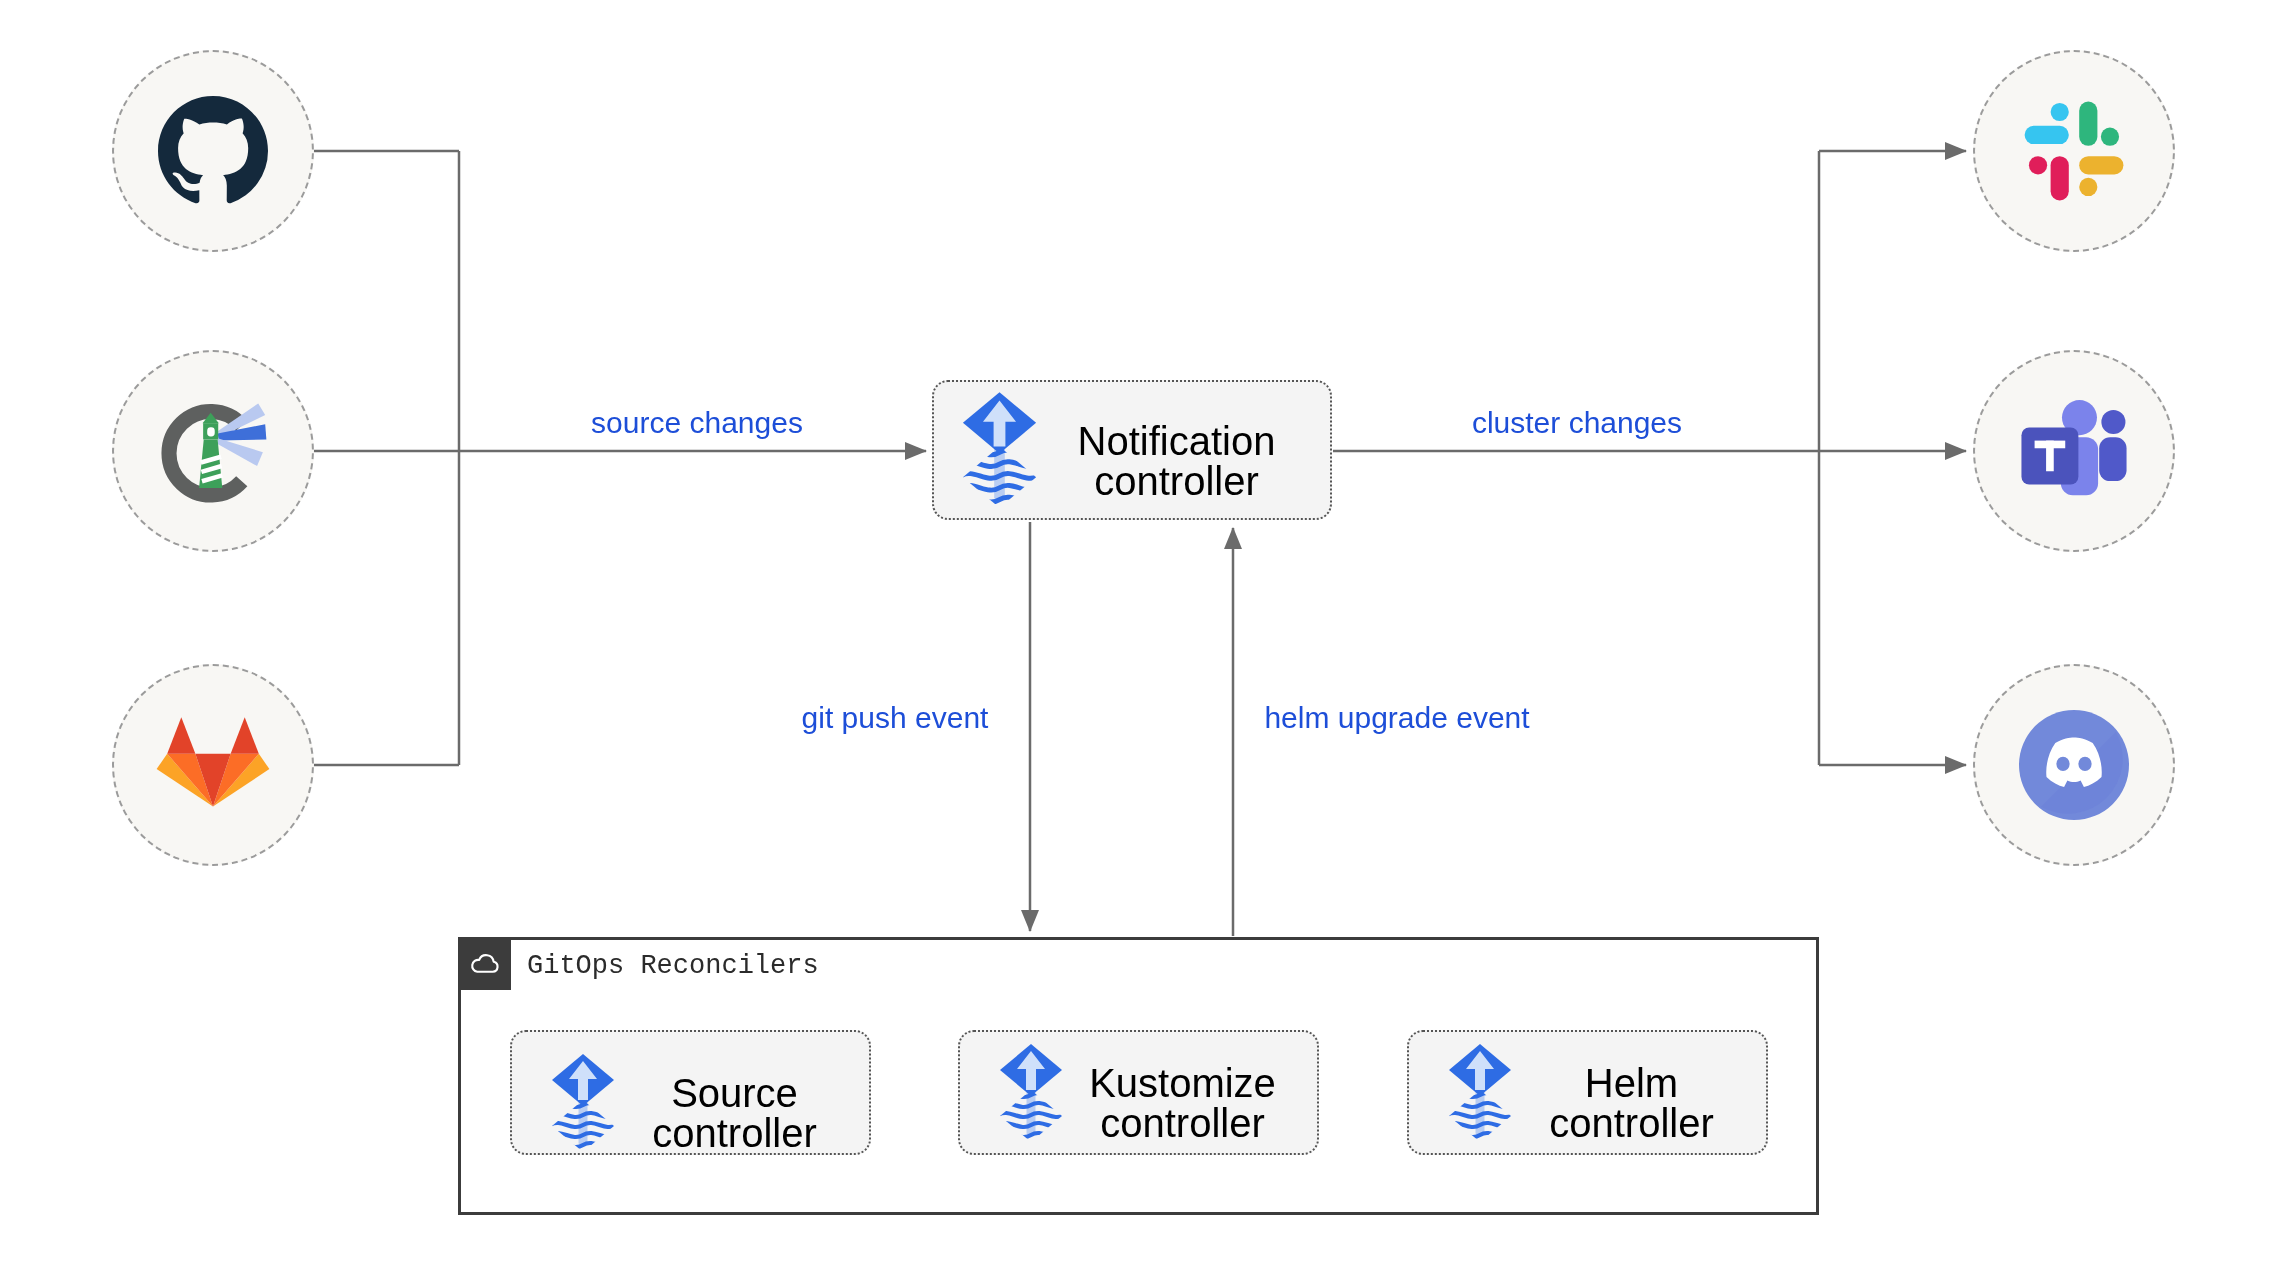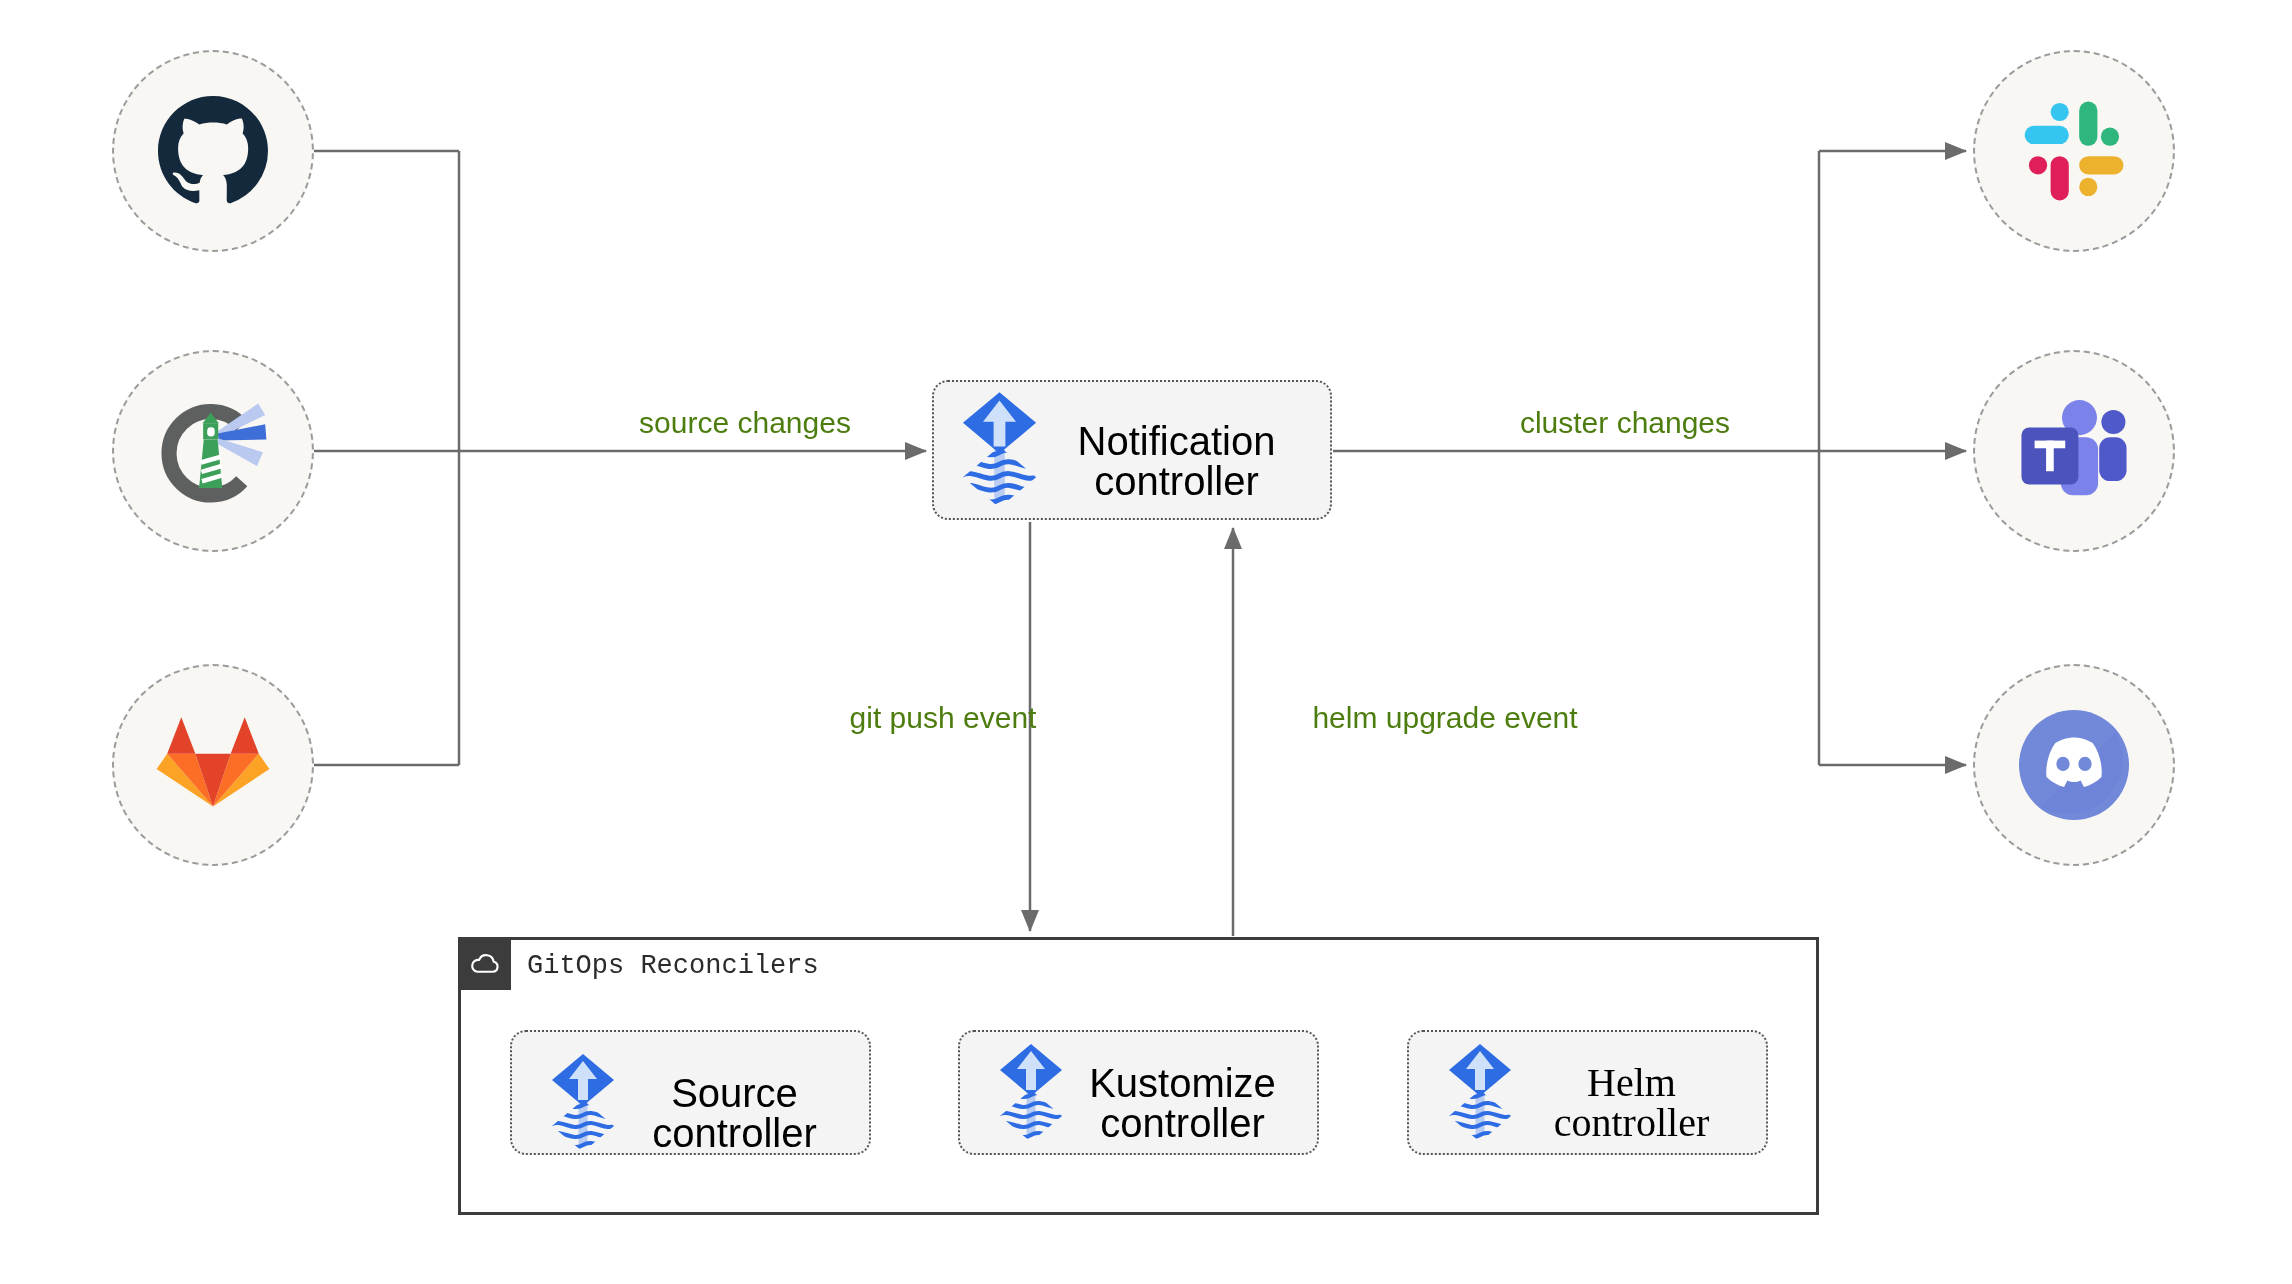--- a/index.html
+++ b/index.html
@@ -17,23 +17,22 @@
   .ctrl-box{
     position:absolute;background:#f4f4f4;border:2px dotted #545454;border-radius:16px;
     box-sizing:border-box;display:flex;align-items:center;
   }
   .ctrl-box .txt{
     flex:1;text-align:center;color:#000;font-size:40px;line-height:40px;padding-right:18px;margin-top:21px;
   }
   .ctrl-box .txt span{display:block;}
   
   .edge-label{
-    position:absolute;font-size:30px;color:#4d7c0f;white-space:nowrap;
+    position:absolute;font-size:30px;color:#1d4ed8;white-space:nowrap;
     transform:translateX(-50%);
-    margin-left:48px;
   }
   
   .gitops-box{
     position:absolute;left:458px;top:937px;width:1361px;height:278px;
     border:3px solid #3c3c3c;box-sizing:border-box;background:#ffffff;
   }
   .gitops-chip{
     position:absolute;left:-3px;top:-3px;width:53px;height:53px;background:#3c3c3c;
     display:flex;align-items:center;justify-content:center;
   }
@@ -225,21 +224,21 @@
           <polygon points="35,1 66,27 35,53 4,27" fill="#2e6ce4"></polygon>
           <polygon points="35,8 49,26 40,26 40,47 30,47 30,26 21,26" fill="#cfe0fa"></polygon>
         </svg>
       </span>
       <div class="txt">
         <span>Kustomize</span>
         <span>controller</span>
       </div>
     </div>
 
-    <div class="ctrl-box" style="left:946px;top:90px;width:361px;height:125px;padding-left:36px;font-family:Liberation Serif, serif;">
+    <div class="ctrl-box" style="left:946px;top:90px;width:361px;height:125px;padding-left:36px;">
       <span class="icon-wrap">
         <svg width="70" height="100" viewBox="0 0 70 100">
           <rect x="30.5" y="42" width="9" height="50" rx="2" fill="#b9cdf2"></rect>
           <g clip-path="url(#fxclip)" stroke="#2e6ce4" stroke-width="4.2" fill="none">
             <path d="M2 52 C13 45, 24 59, 35 52 C46 45, 57 59, 68 52"></path>
             <path d="M2 62 C13 55, 24 69, 35 62 C46 55, 57 69, 68 62"></path>
             <path d="M2 72 C13 65, 24 79, 35 72 C46 65, 57 79, 68 72"></path>
             <path d="M2 82 C13 75, 24 89, 35 82 C46 75, 57 89, 68 82"></path>
             <path d="M2 92 C13 85, 24 99, 35 92 C46 85, 57 99, 68 92"></path>
           </g>

